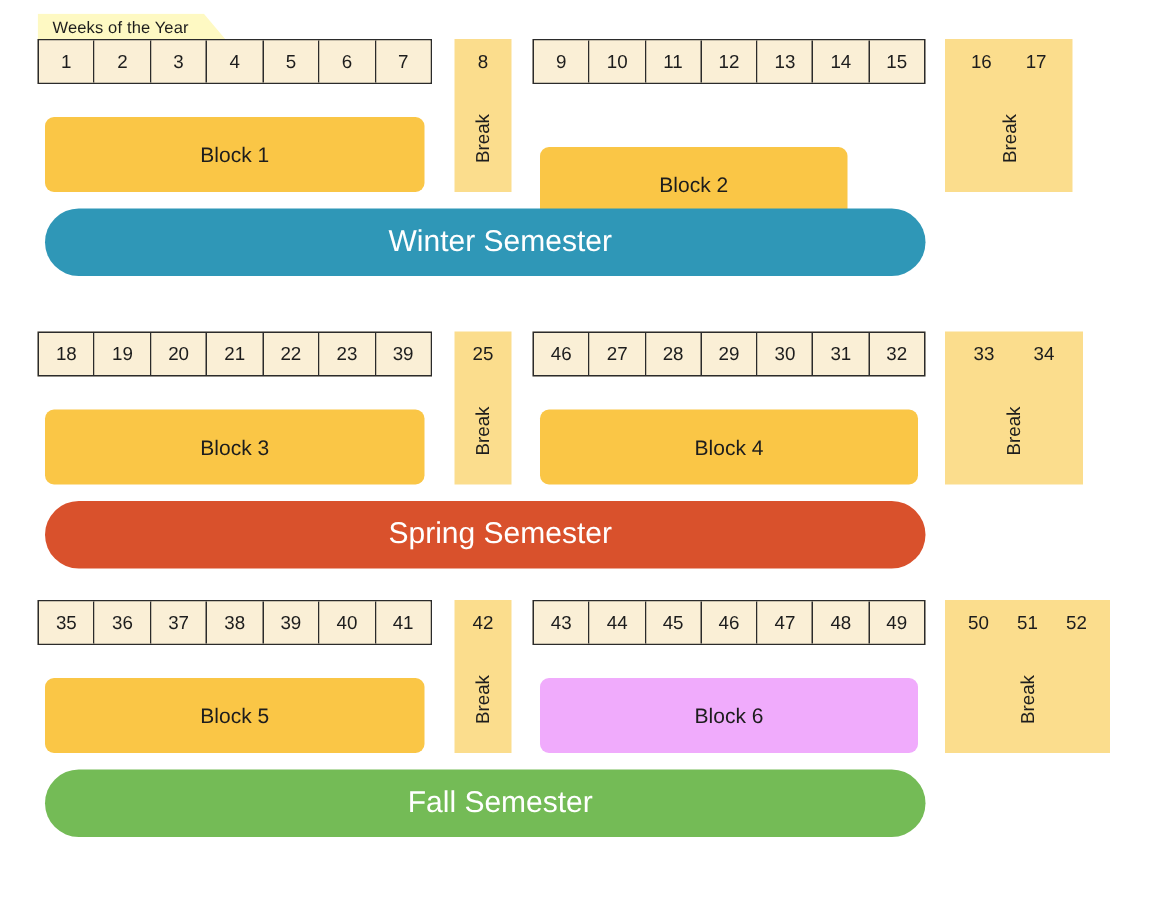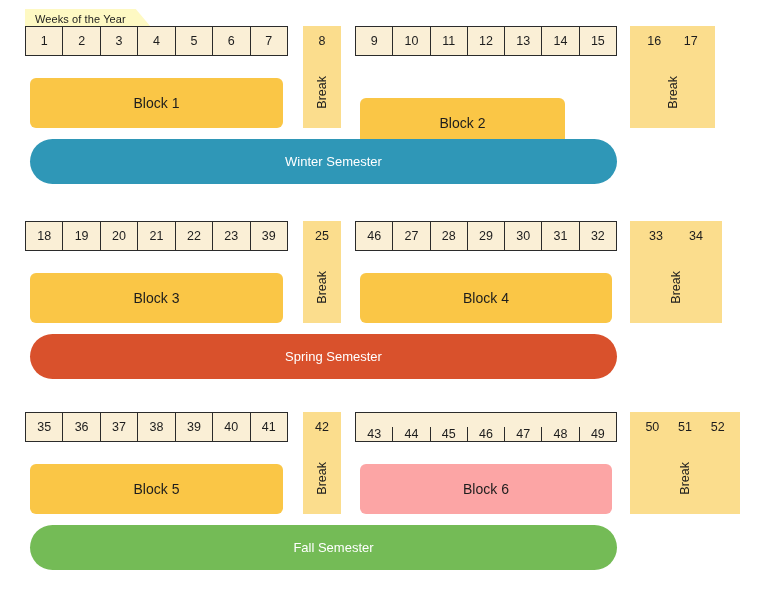--- a/index.html
+++ b/index.html
@@ -137,21 +137,21 @@
   .semester-pill {
     position: absolute;
     height: 45px;
     border-radius: 23px;
     display: flex;
     align-items: center;
     justify-content: center;
     box-sizing: border-box;
   }
   .semester-label {
-    font-size: 13px;
+    font-size: 20px;
     color: #ffffff;
     margin-left: 20px;
   }
 </style>
 </head>
 <body>
 
 <div id="calendar">
 
   <div class="weeks-tab">
@@ -244,51 +244,51 @@
             <span class="break-week-num">34</span>
           </div>
           <div class="break-label-wrap">
             <span class="break-label">Break</span>
           </div>
         </div>
         <div class="semester-pill" style="left: 30px; width: 587px; top: 113px; background: rgb(217, 81, 44);">
           <span class="semester-label">Spring Semester</span>
         </div>
       </div>
-      <div class="year-row" style="top: 412px; height: 158px;">
+      <div class="year-row" style="top: 400px; height: 158px;">
         <div class="weekcell-group" style="left: 25px; width: 263px; top: 0px;">
           <div class="weekcell">35</div>
           <div class="weekcell">36</div>
           <div class="weekcell">37</div>
           <div class="weekcell">38</div>
           <div class="weekcell">39</div>
           <div class="weekcell">40</div>
           <div class="weekcell">41</div>
         </div>
         <div class="block-bar" style="left: 30px; width: 253px; top: 52px; background: rgb(250, 198, 70);">
           <span class="block-label">Block 5</span>
         </div>
         <div class="break-box" style="left: 303px; width: 38px; top: 0px; height: 102px; background: rgb(251, 221, 141);">
           <div class="break-weeks">
             <span class="break-week-num">42</span>
           </div>
           <div class="break-label-wrap">
             <span class="break-label">Break</span>
           </div>
         </div>
-        <div class="weekcell-group" style="left: 355px; width: 262px; top: 0px; align-items: flex-end;">
+        <div class="weekcell-group" style="left: 355px; width: 262px; top: 0px;">
           <div class="weekcell">43</div>
           <div class="weekcell">44</div>
           <div class="weekcell">45</div>
           <div class="weekcell">46</div>
           <div class="weekcell">47</div>
           <div class="weekcell">48</div>
           <div class="weekcell">49</div>
         </div>
-        <div class="block-bar" style="left: 360px; width: 252px; top: 52px; background: #fca5a5;">
+        <div class="block-bar" style="left: 360px; width: 252px; top: 52px; background: #f0abfc;">
           <span class="block-label">Block 6</span>
         </div>
         <div class="break-box" style="left: 630px; width: 110px; top: 0px; height: 102px; background: rgb(251, 221, 141);">
           <div class="break-weeks">
             <span class="break-week-num">50</span>
             <span class="break-week-num">51</span>
             <span class="break-week-num">52</span>
           </div>
           <div class="break-label-wrap">
             <span class="break-label">Break</span>

